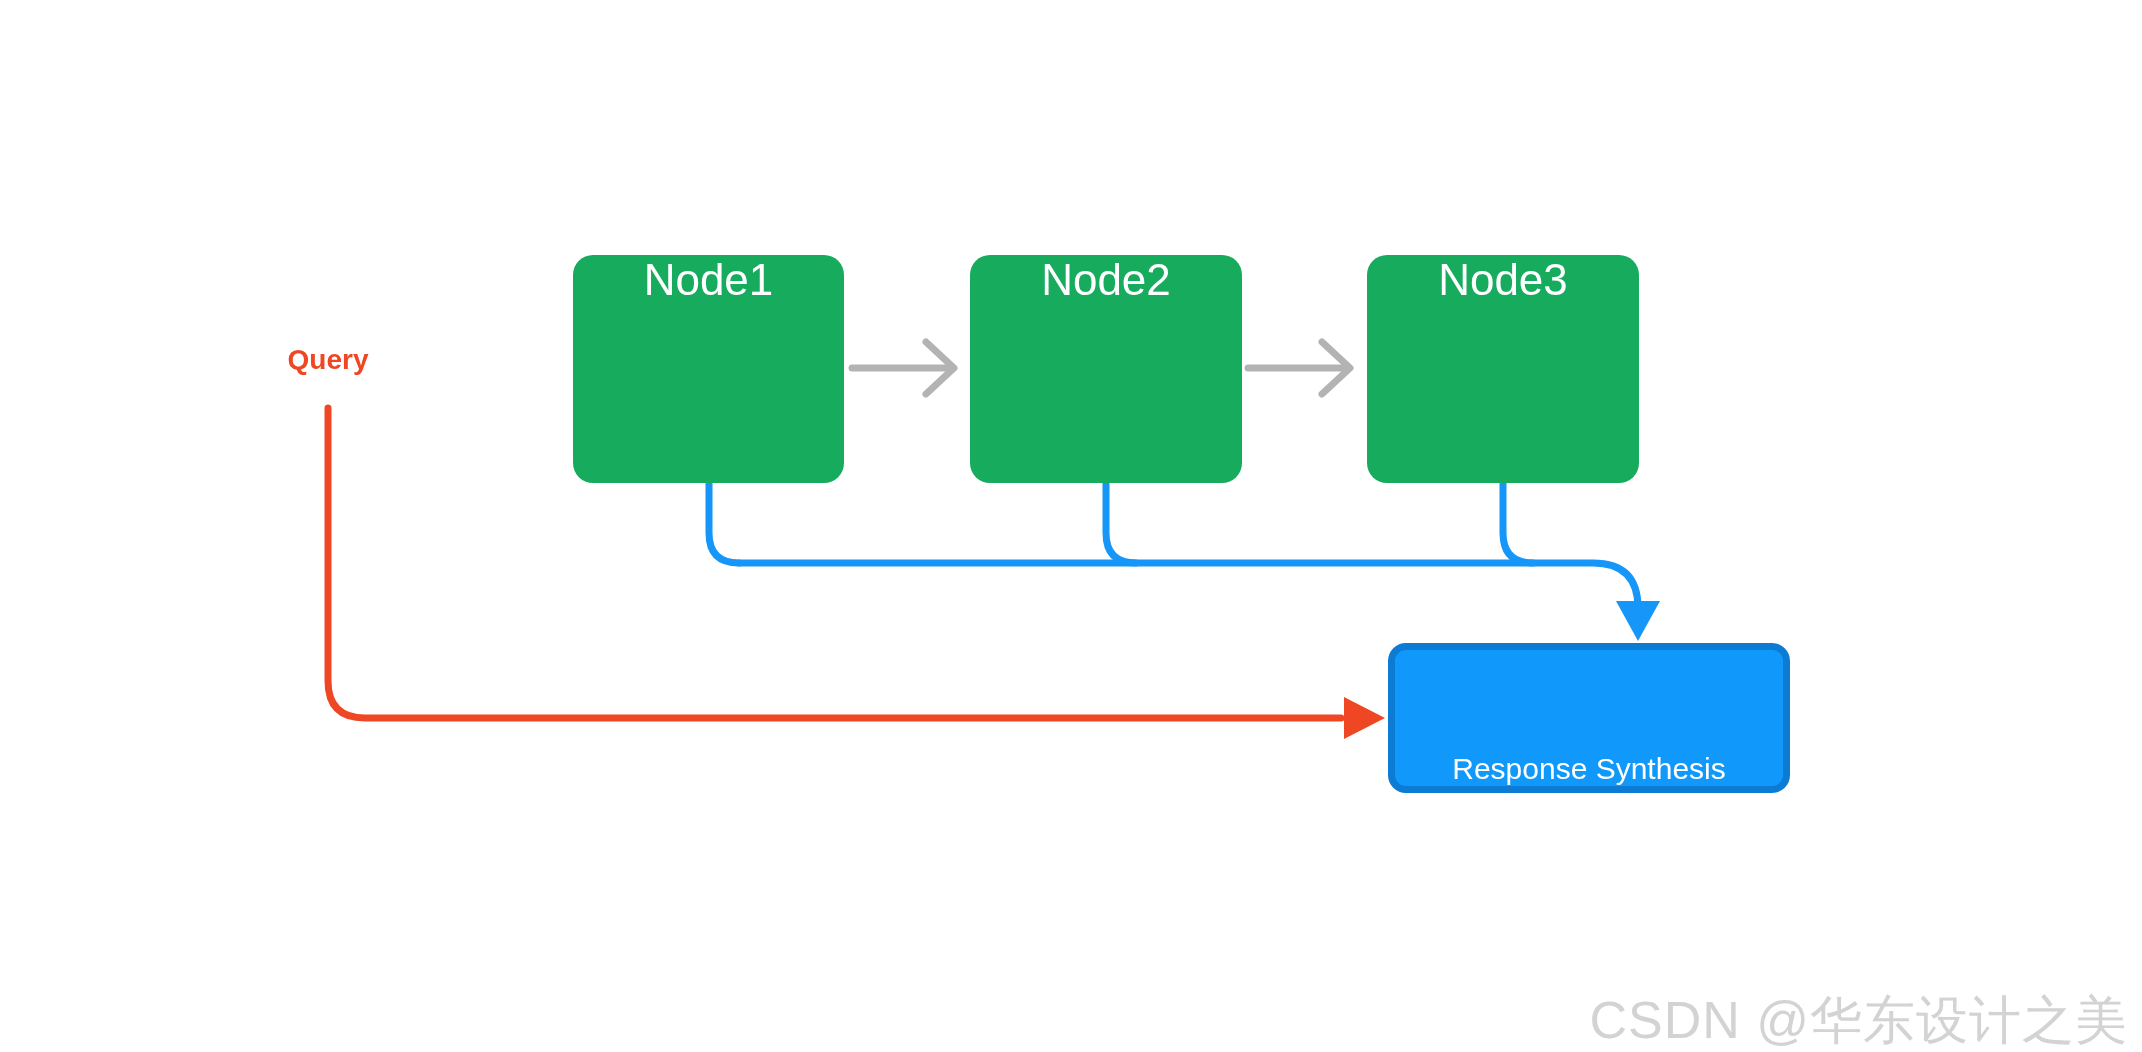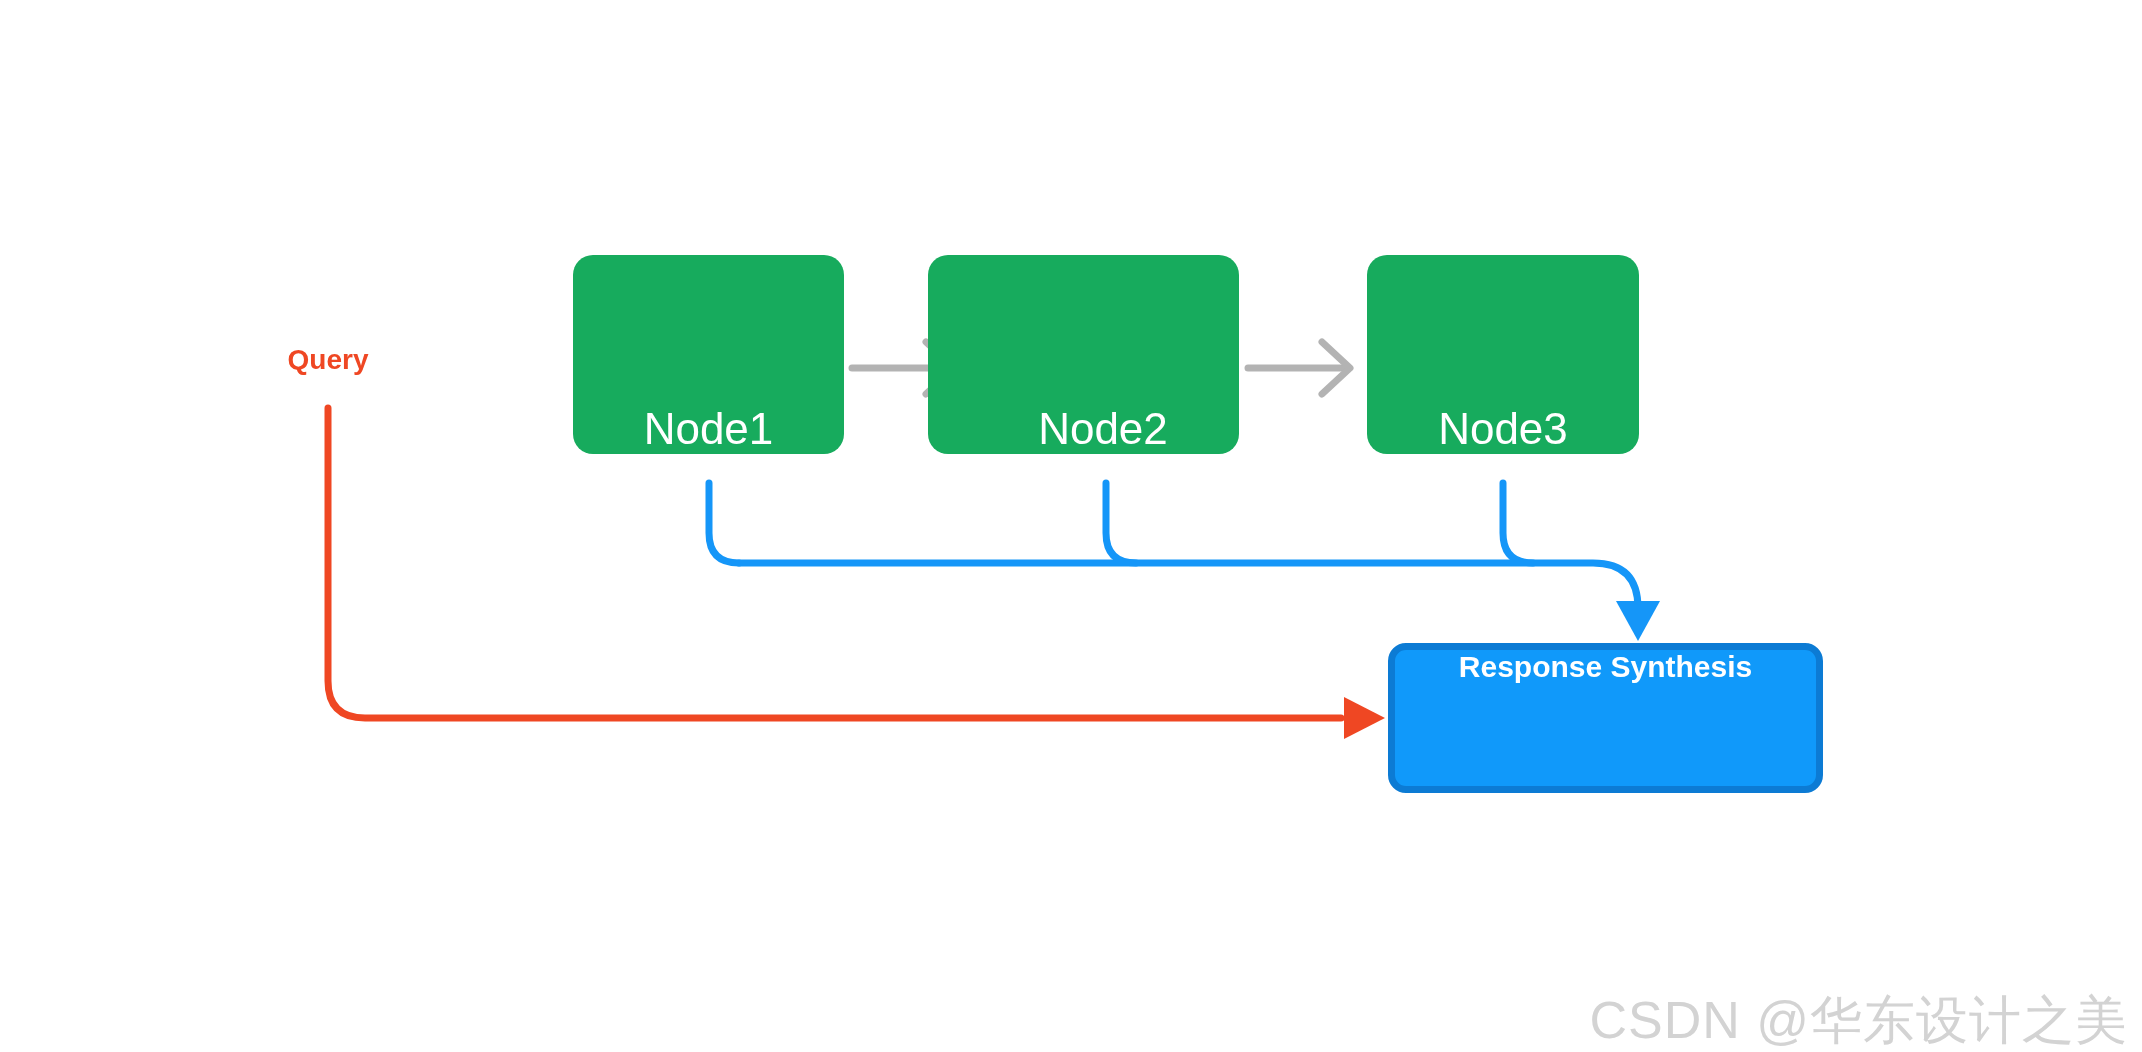--- a/index.html
+++ b/index.html
@@ -14,59 +14,59 @@
   .connectors {
     position: absolute;
     left: 0; top: 0;
     width: 2142px; height: 1052px;
     pointer-events: none;
   }
   .node {
     position: absolute;
     top: 255px;
     width: 272px;
-    height: 199px;
+    height: 228px;
     background: #17AB5D;
     border-radius: 20px;
     display: flex;
-    align-items: flex-end;
+    align-items: flex-start;
     justify-content: center;
     color: #ffffff;
     font-size: 44px;
     font-weight: 400;
   }
   .node--1 { left: 573px; width: 271px; }
-  .node--2 { left: 928px; padding-left: 39px; }
+  .node--2 { left: 970px; }
   .node--3 { left: 1367px; }
   .query-label {
     position: absolute;
     left: 328px;
     top: 344px;
     transform: translateX(-50%);
     color: #EF4723;
     font-size: 28px;
     font-weight: 700;
     white-space: nowrap;
   }
   .response-box {
     position: absolute;
     left: 1388px;
     top: 643px;
-    width: 435px;
+    width: 402px;
     height: 150px;
     box-sizing: border-box;
     background: #1099FA;
     border: 7px solid #0C7BD4;
     border-radius: 18px;
     display: flex;
-    align-items: flex-start;
+    align-items: flex-end;
     justify-content: center;
     color: #ffffff;
     font-size: 30px;
-    font-weight: 700;
+    font-weight: 400;
     white-space: nowrap;
   }
   .watermark {
     position: absolute;
     right: 14px;
     top: 986px;
     color: #D3D3D3;
     font-size: 52px;
     font-weight: 400;
     white-space: nowrap;

